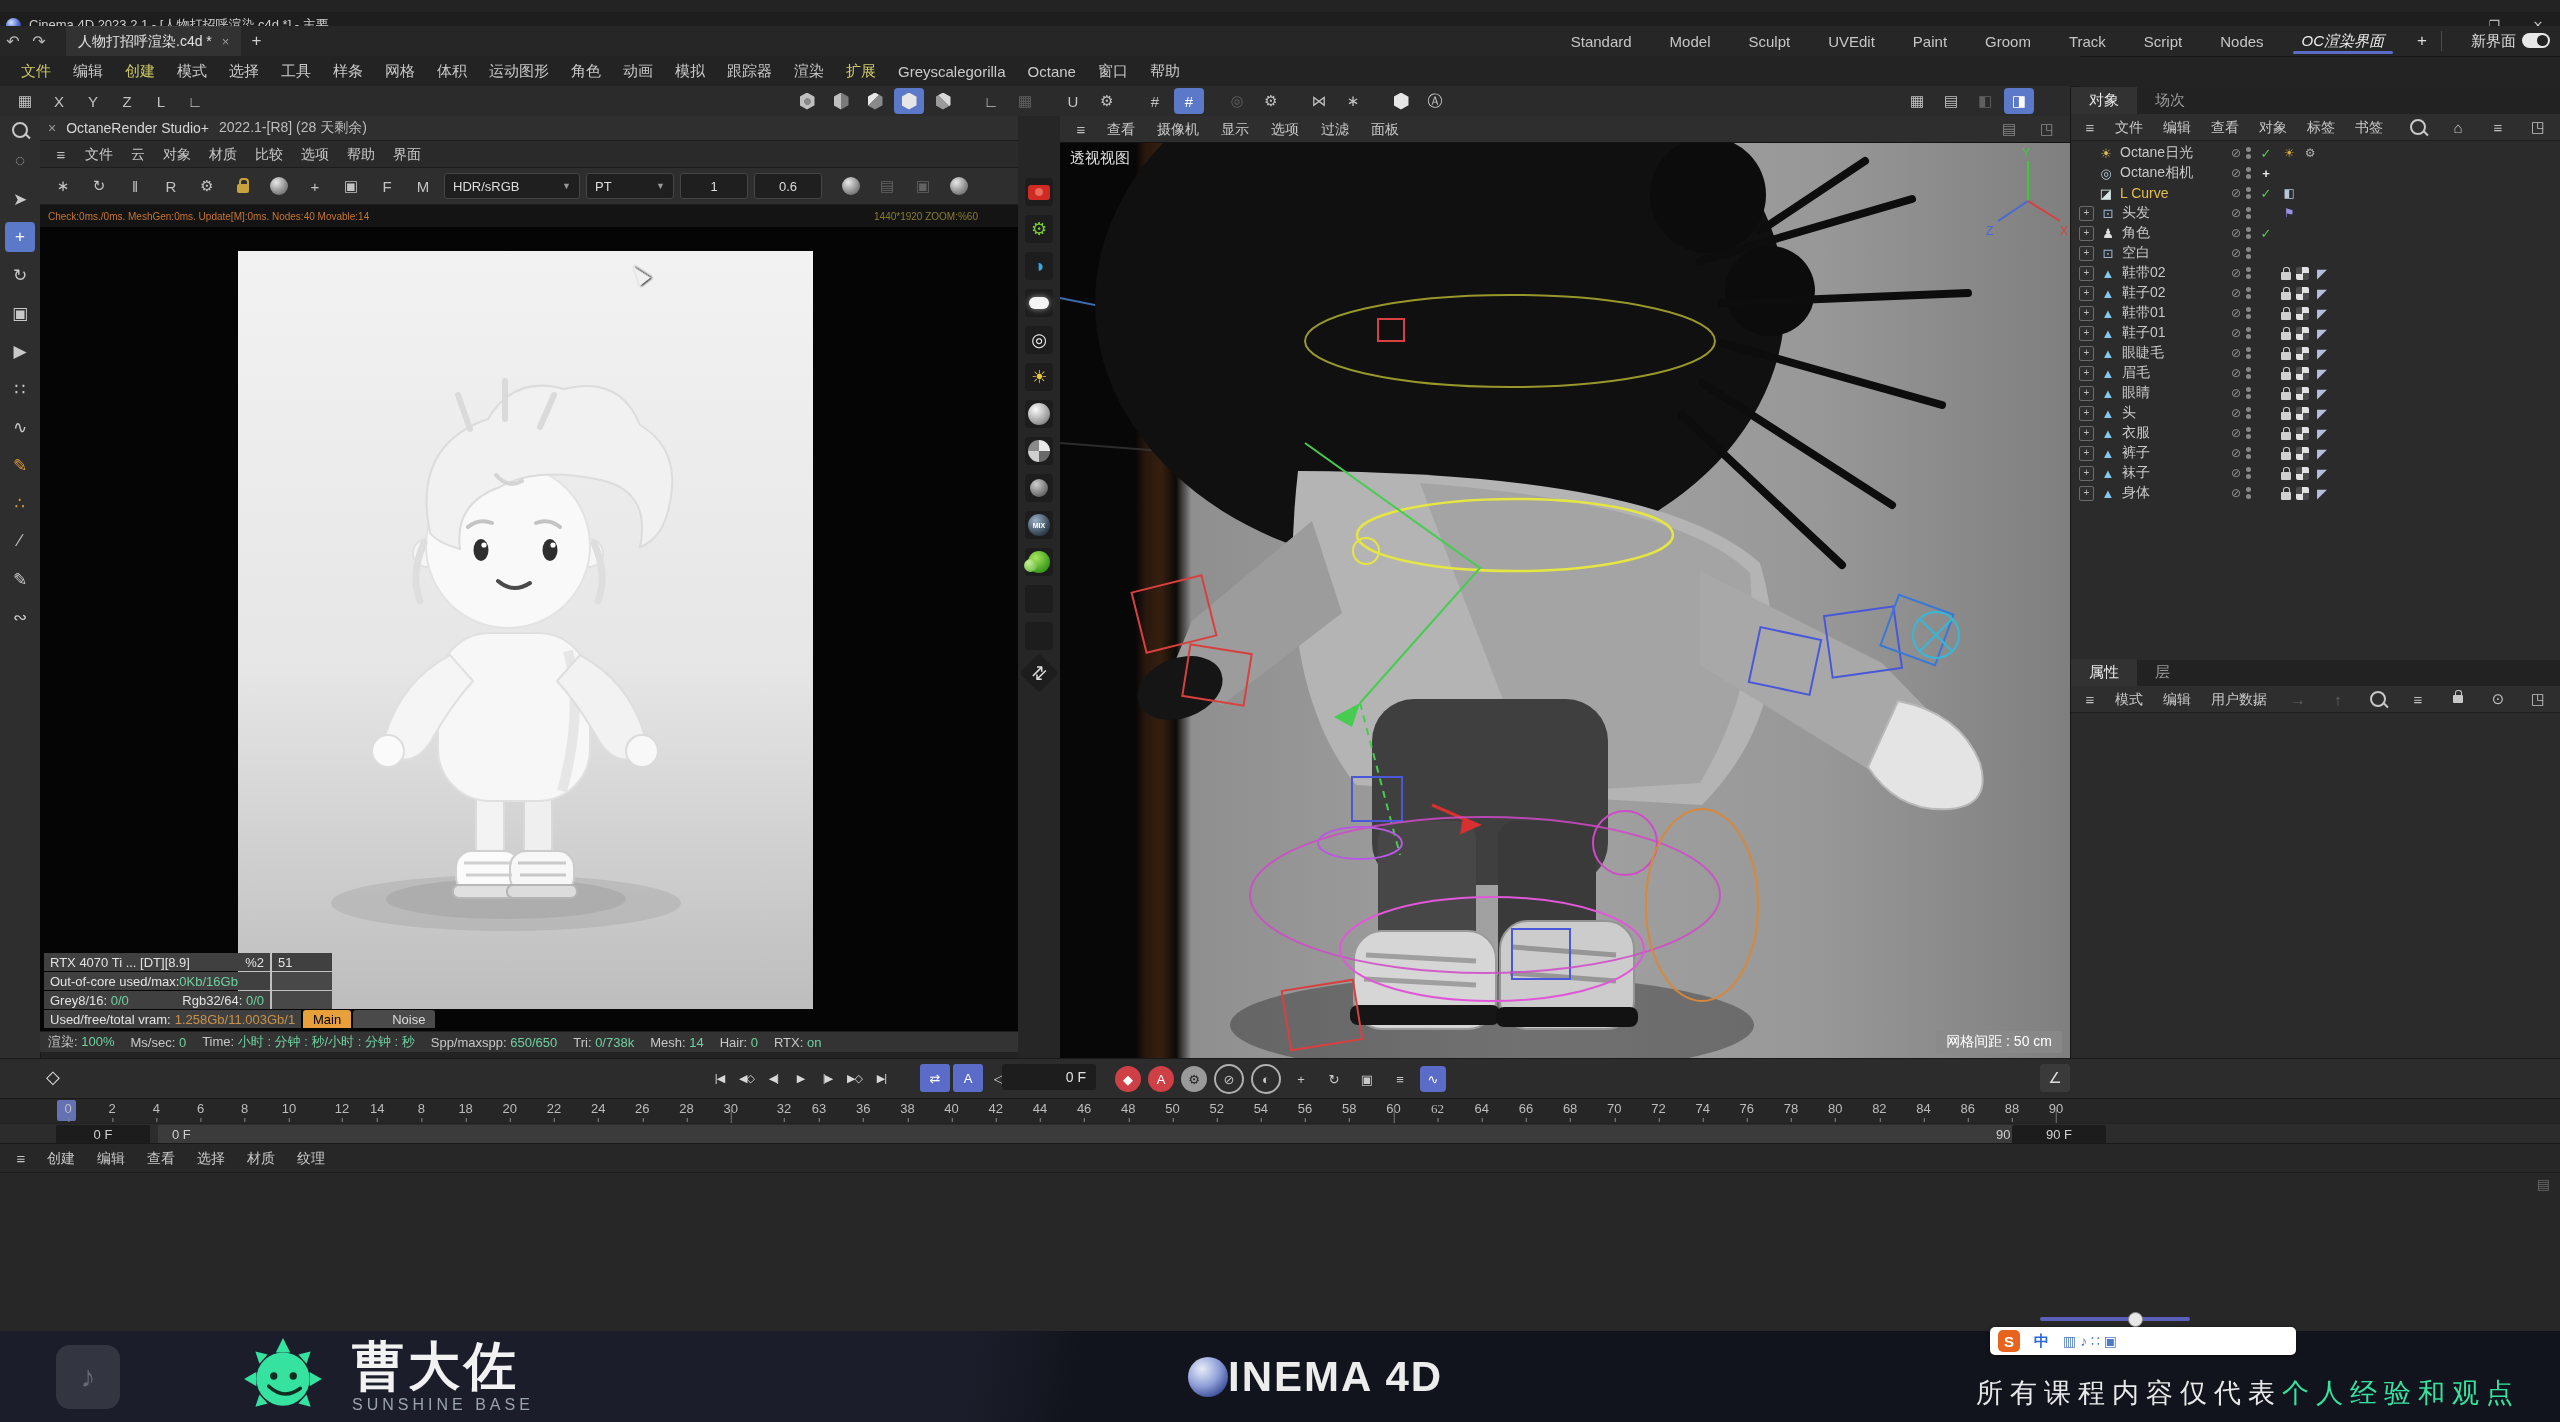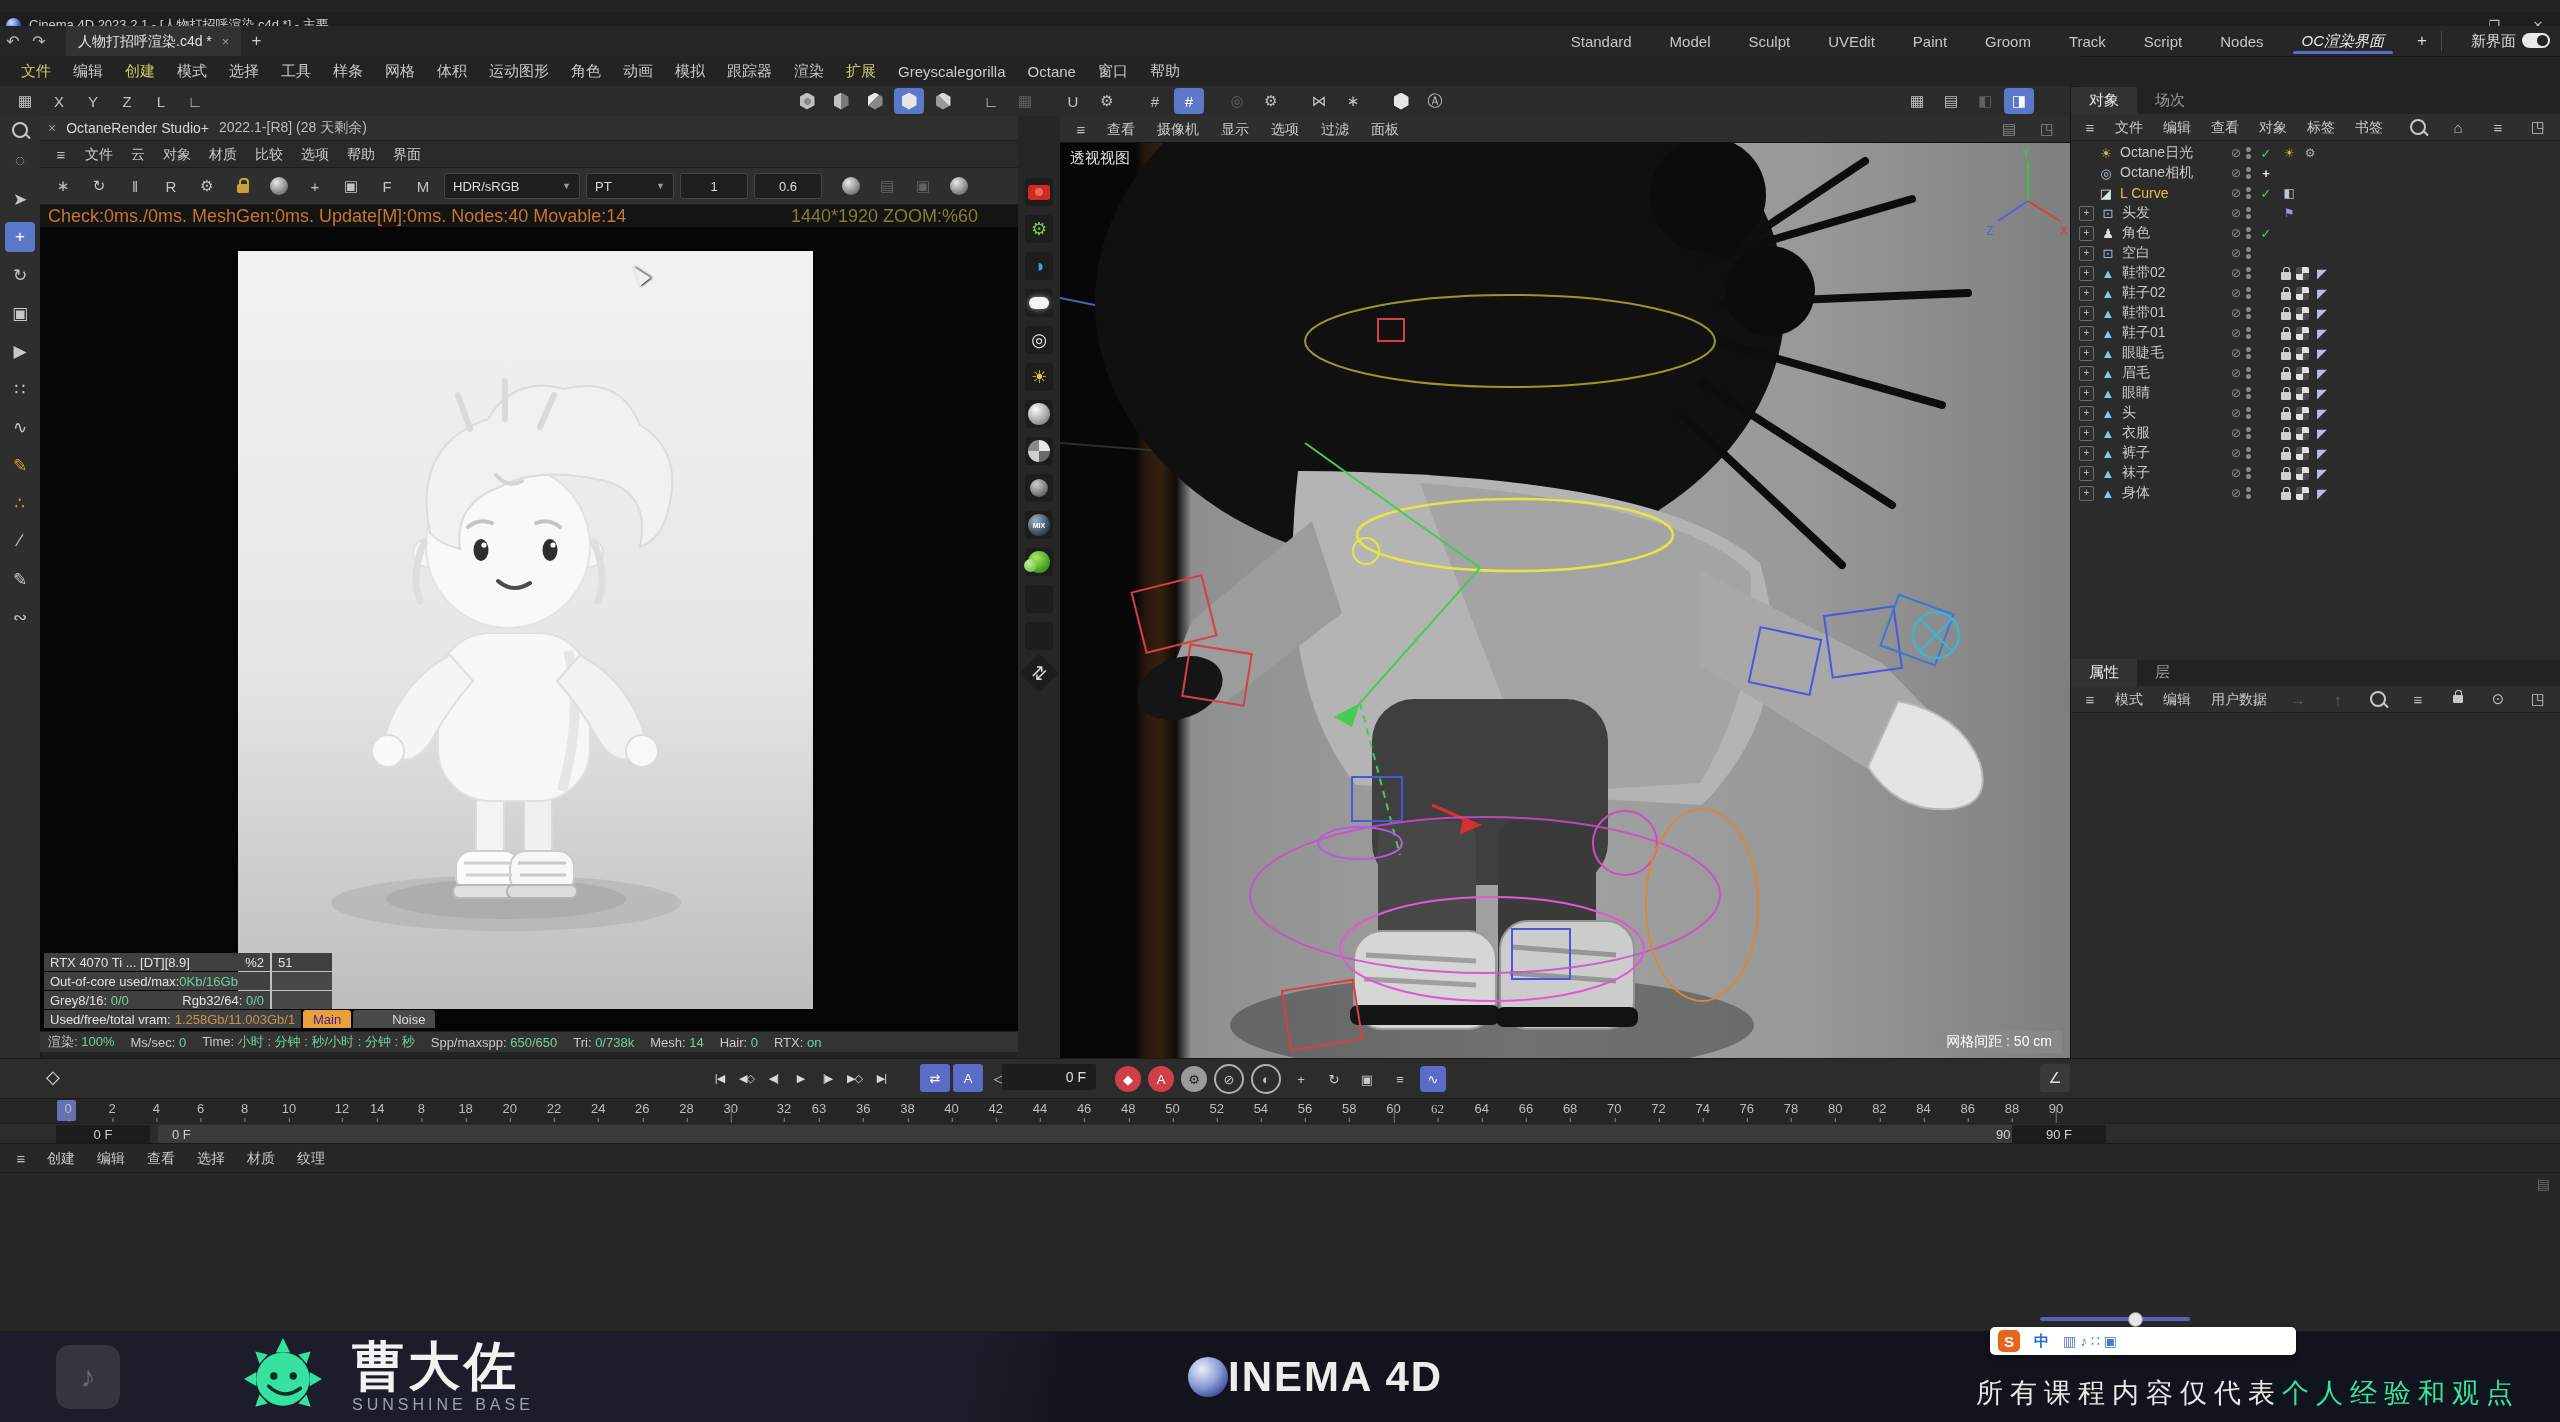--- a/index.html
+++ b/index.html
@@ -55,30 +55,30 @@
   .octane{position:absolute;left:40px;top:0;width:978px;height:932px;background:#2a2a2a;border-right:1px solid #151515;}
   .oc-header{height:24px;display:flex;align-items:center;gap:10px;padding:0 8px;font-size:14px;color:#d6d6d6;background:#2f2f2f;border-bottom:1px solid #1c1c1c;}
   .oc-menus{height:26px;display:flex;align-items:center;padding:0 6px;background:#2a2a2a;border-bottom:1px solid #1c1c1c;}
   .oc-menus .menu-item{font-size:14px;padding:0 9px;}
   .oc-toolbar{height:36px;display:flex;align-items:center;gap:6px;padding:0 8px;background:#2e2e2e;border-bottom:1px solid #1c1c1c;}
   .oc-field{height:24px;background:#1f1f1f;border:1px solid #454545;border-radius:3px;display:flex;align-items:center;justify-content:space-between;font-size:13px;color:#ddd;padding:0 8px;gap:8px;}
   .caret{font-size:9px;color:#999;}
   .ball{width:18px;height:18px;border-radius:50%;background:radial-gradient(circle at 35% 30%,#e8e8e8,#8a8a8a 60%,#555);display:inline-block;}
   .lockicon{position:relative;width:12px;height:9px;background:#c8a23a;border-radius:2px;display:inline-block;margin-top:5px;}
   .lockicon::before{content:"";position:absolute;top:-6px;left:2px;width:6px;height:6px;border:2px solid #c8a23a;border-bottom:none;border-radius:4px 4px 0 0;}
-  .oc-status{height:22px;display:flex;align-items:center;padding:0 8px;font-size:18px;color:#c8762c;background:#141414;position:relative;}
+  .oc-status{height:22px;display:flex;align-items:center;padding:0 8px;font-size:10px;color:#c8762c;background:#141414;position:relative;}
   .oc-zoom{position:absolute;right:40px;color:#8a7c2e;}
   .oc-canvas{position:relative;height:804px;background:#050505;overflow:hidden;}
   .render-img{position:absolute;left:198px;top:24px;width:575px;height:758px;background:linear-gradient(#f2f2f2 0%,#e6e6e6 55%,#bdbdbd 100%);}
   .gpu-rows{position:absolute;left:4px;top:726px;font-size:13px;color:#e2e2e2;}
   .gpu-row{display:flex;gap:2px;margin-bottom:1px;height:18px;align-items:stretch;}
   .gpu-box{background:#404040;display:flex;align-items:center;padding:0 6px;gap:6px;white-space:nowrap;}
   .gv{color:#6fd0a0;} .gvo{color:#c8924a;}
   .lv-tab{padding:0 10px;display:flex;align-items:center;font-size:13px;border-radius:3px 3px 0 0;}
-  .lv-main{background:#e8a03a;color:#4c1d95;}
+  .lv-main{background:#e8a03a;color:#000000;}
   .lv-noise{background:#4a4a4a;color:#ddd;padding-left:39px;}
   .oc-bottom{height:20px;background:#333;display:flex;align-items:center;gap:16px;padding:0 8px;font-size:13px;color:#c8c8c8;border-top:1px solid #1f1f1f;}
   .oc-bottom b{font-weight:normal;color:#6fd0a0;}
 
   
   .midstrip{position:absolute;left:1018px;top:0;width:42px;height:942px;background:#262626;display:flex;flex-direction:column;align-items:center;padding-top:62px;gap:9px;border-right:1px solid #151515;}
   .msi{width:28px;height:28px;display:flex;align-items:center;justify-content:center;font-size:18px;border-radius:4px;background:#1d1d1d;}
   .cam-red{width:22px;height:15px;background:#d02a22;border-radius:3px;position:relative;}
   .cam-red::after{content:"";position:absolute;left:7px;top:3px;width:8px;height:8px;border-radius:50%;background:#e86a5a;}
   .pill{width:20px;height:12px;background:#f4f4f4;border-radius:6px;box-shadow:0 0 6px #fff8;}

